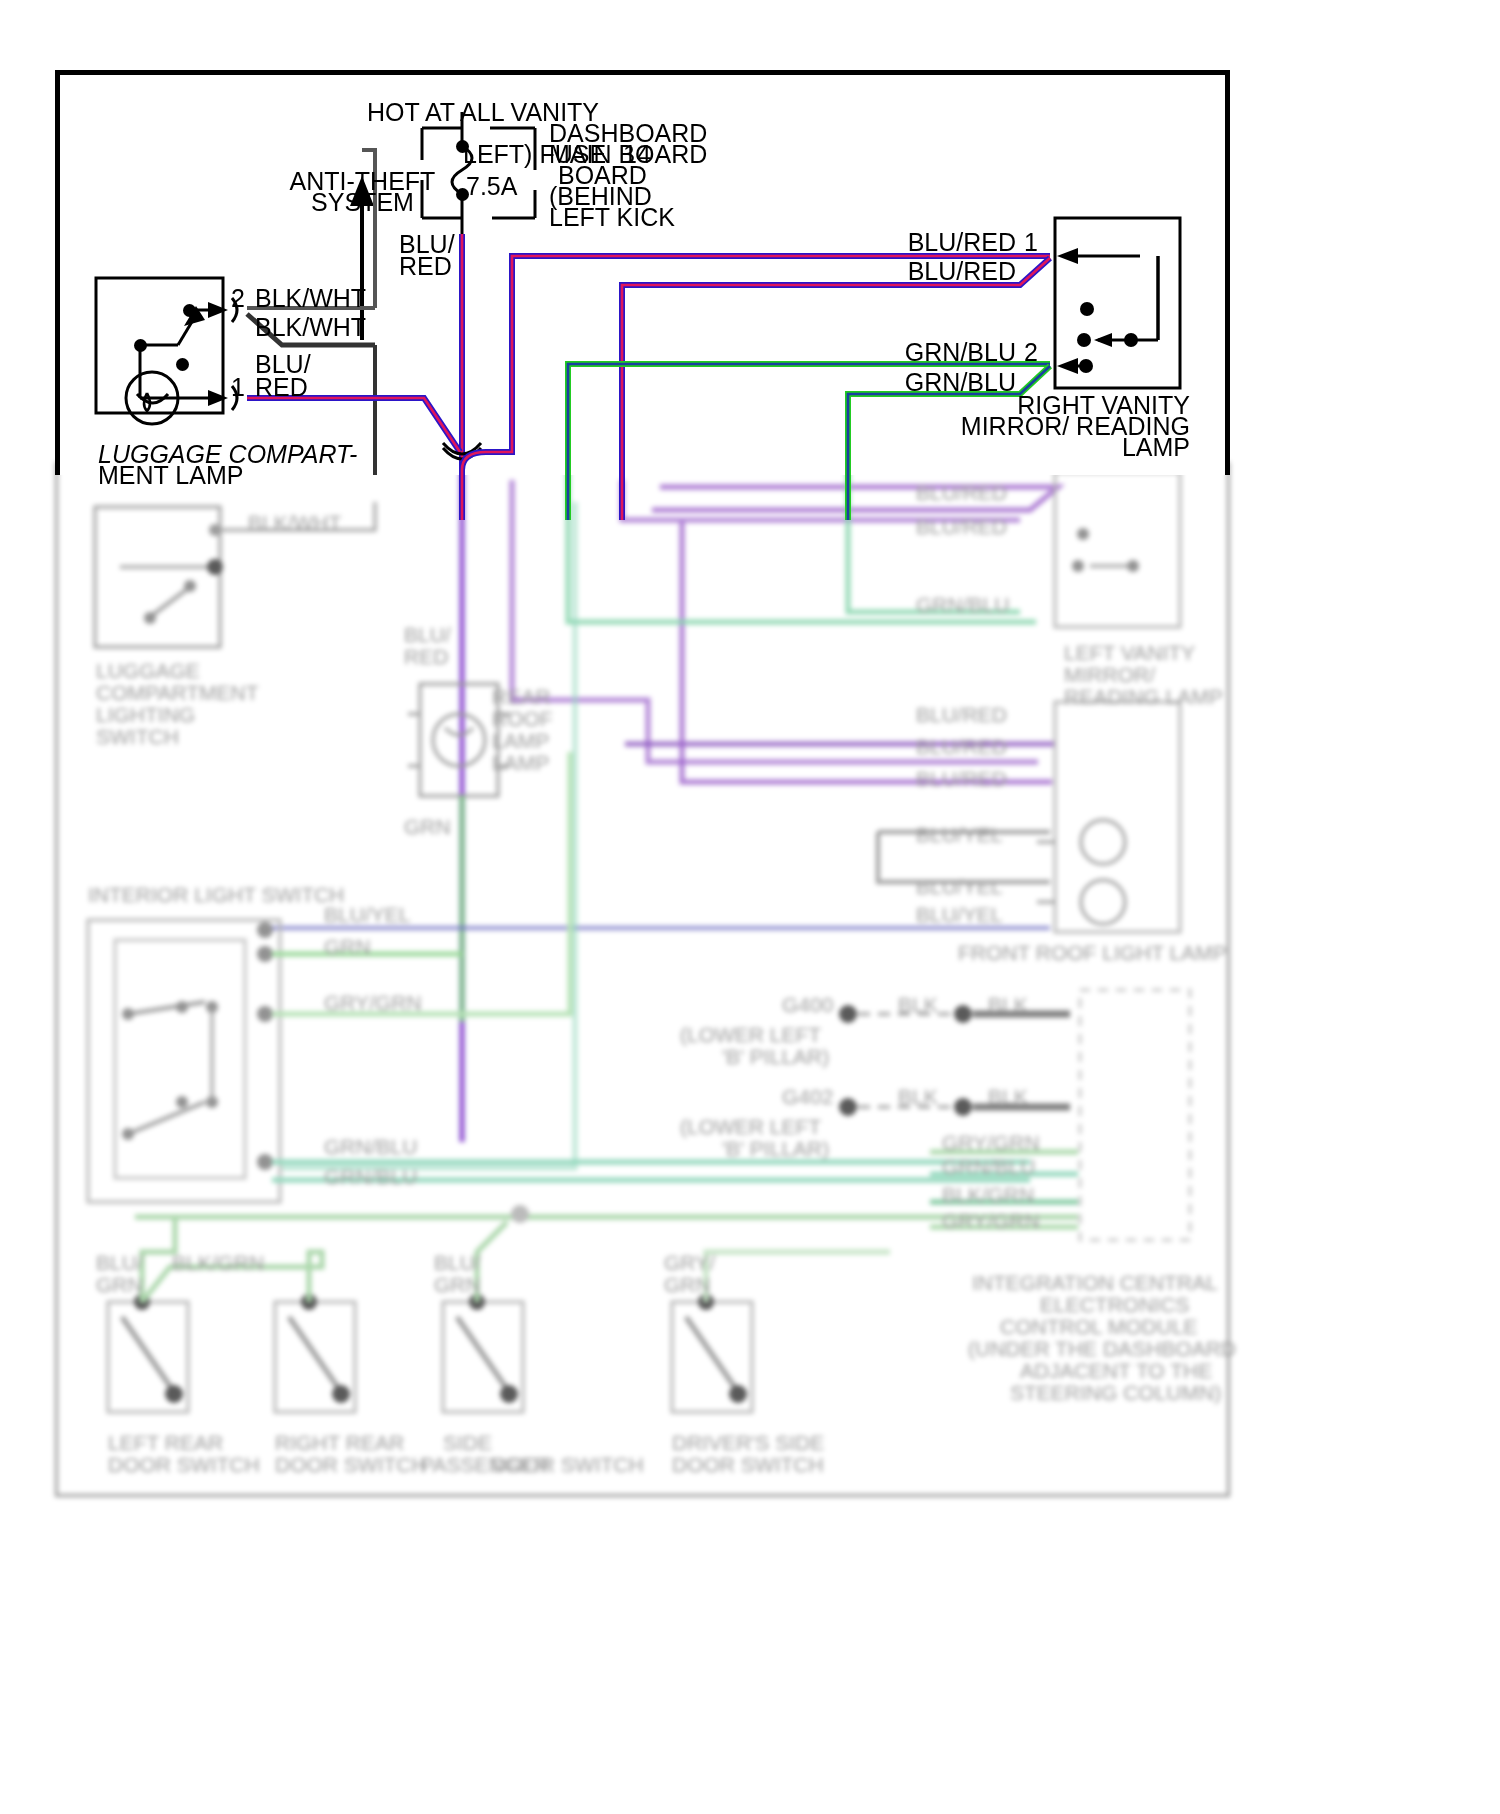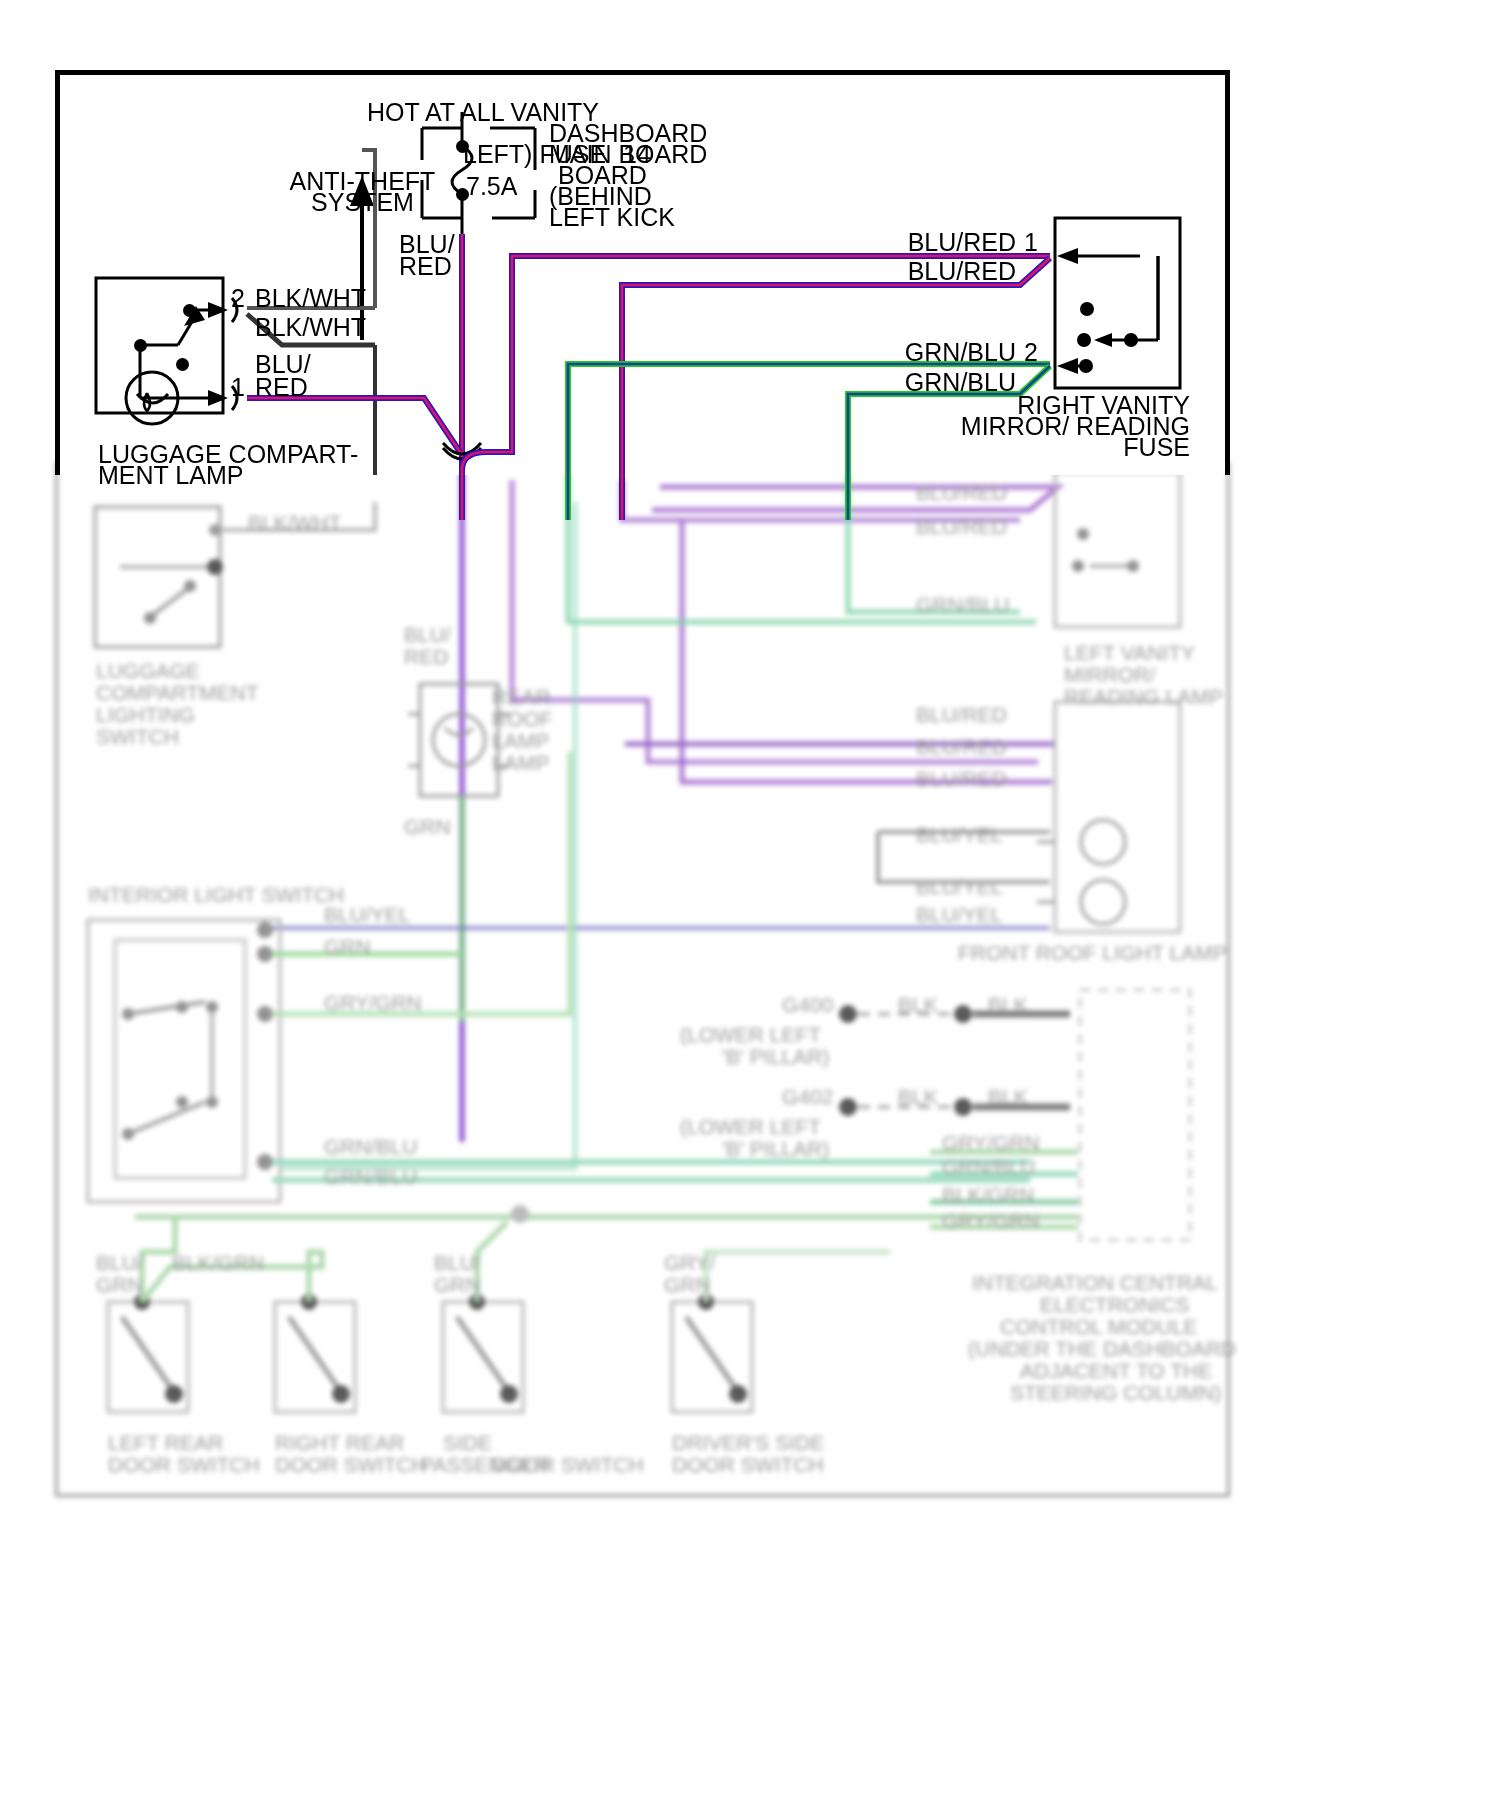--- a/index.html
+++ b/index.html
@@ -329,30 +329,30 @@
   <div class="lbl c" style="left:255px;top:167px;width:215px;">ANTI-THEFT</div>
   <div class="lbl c" style="left:255px;top:188px;width:215px;">SYSTEM</div>
 
   <div class="lbl" style="left:231px;top:284px;">2</div>
   <div class="lbl" style="left:231px;top:373px;">1</div>
   <div class="lbl" style="left:255px;top:284px;">BLK/WHT</div>
   <div class="lbl" style="left:255px;top:313px;">BLK/WHT</div>
   <div class="lbl" style="left:255px;top:350px;">BLU/</div>
   <div class="lbl" style="left:255px;top:373px;">RED</div>
 
-  <div class="lbl" style="left:98px;top:440px;">LUGGAGE COMPART-</div>
+  <div class="lbl" style="left:98px;top:440px;font-style:italic;">LUGGAGE COMPART-</div>
   <div class="lbl" style="left:98px;top:461px;">MENT LAMP</div>
 
   <div class="lbl" style="left:399px;top:230px;">BLU/</div>
   <div class="lbl" style="left:399px;top:252px;">RED</div>
 
   <div class="lbl r" style="left:760px;top:228px;width:256px;">BLU/RED</div>
   <div class="lbl r" style="left:760px;top:257px;width:256px;">BLU/RED</div>
   <div class="lbl r" style="left:760px;top:338px;width:256px;">GRN/BLU</div>
   <div class="lbl r" style="left:760px;top:368px;width:256px;">GRN/BLU</div>
   <div class="lbl" style="left:1024px;top:228px;">1</div>
   <div class="lbl" style="left:1024px;top:338px;">2</div>
 
   <div class="lbl r" style="left:940px;top:391px;width:250px;text-align:right;">RIGHT VANITY</div>
   <div class="lbl r" style="left:940px;top:412px;width:250px;">MIRROR/ READING</div>
-  <div class="lbl r" style="left:940px;top:433px;width:250px;">FUSE</div>
+  <div class="lbl r" style="left:940px;top:433px;width:250px;">LAMP</div>
 
 </div>
 
 </body></html>

